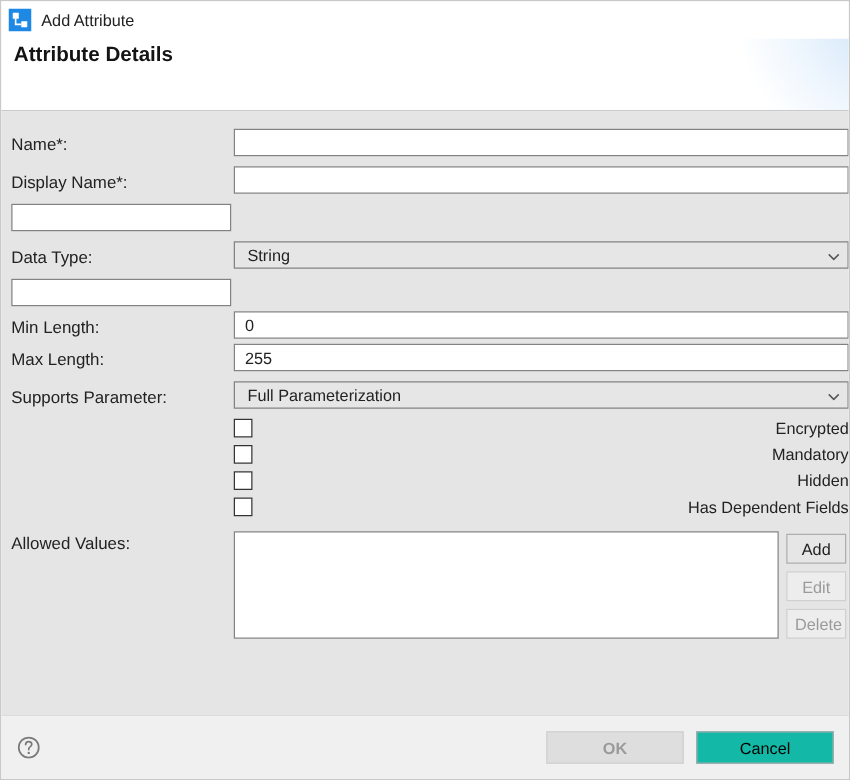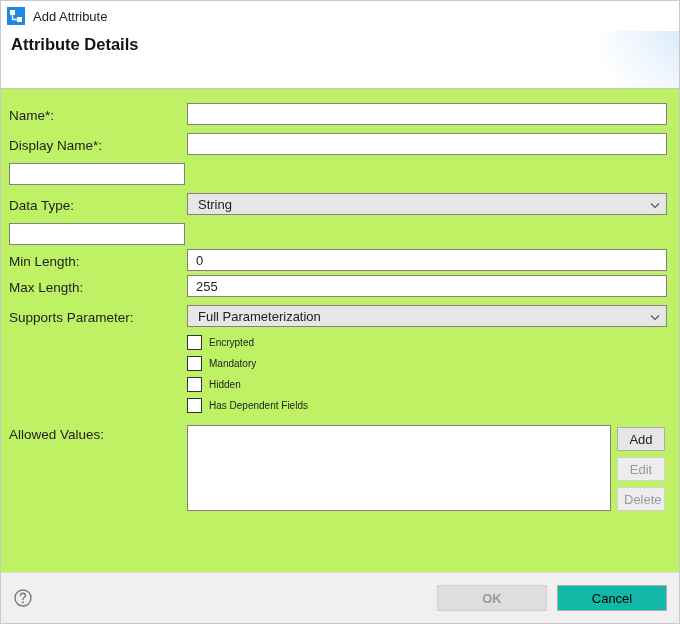--- a/index.html
+++ b/index.html
@@ -55,22 +55,22 @@
     height: 120px;
     background: radial-gradient(circle at 100% 0%,
       rgba(160,200,240,0.55) 0%,
       rgba(200,225,250,0.35) 35%,
       rgba(255,255,255,0) 60%);
     pointer-events: none;
   }
 
   
   .form-area {
-    background: #bef264;
-    padding: 14px 12px 0 8px;
+    background: #e5e5e5;
+    padding: 14px 0 0 8px;
     height: calc(624px - 30px - 58px - 50px - 2px);
     overflow: hidden;
     border-bottom: 1px solid #dcdcdc;
   }
 
   .row {
     display: grid;
     grid-template-columns: 176px 1fr;
     align-items: center;
     column-gap: 2px;
@@ -116,21 +116,22 @@
   }
 
   
   .check-stack {
     grid-column: 2 / 3;
   }
   .check-item {
     display: flex;
     align-items: center;
     margin-bottom: 6px;
-    font-size: 10px;
+    font-size: 13px;
+    justify-content: space-between;
   }
   .check-box {
     width: 15px; height: 15px;
     border: 1px solid #333;
     background: #fff;
     margin-right: 7px;
     display: inline-block;
   }
 
   

